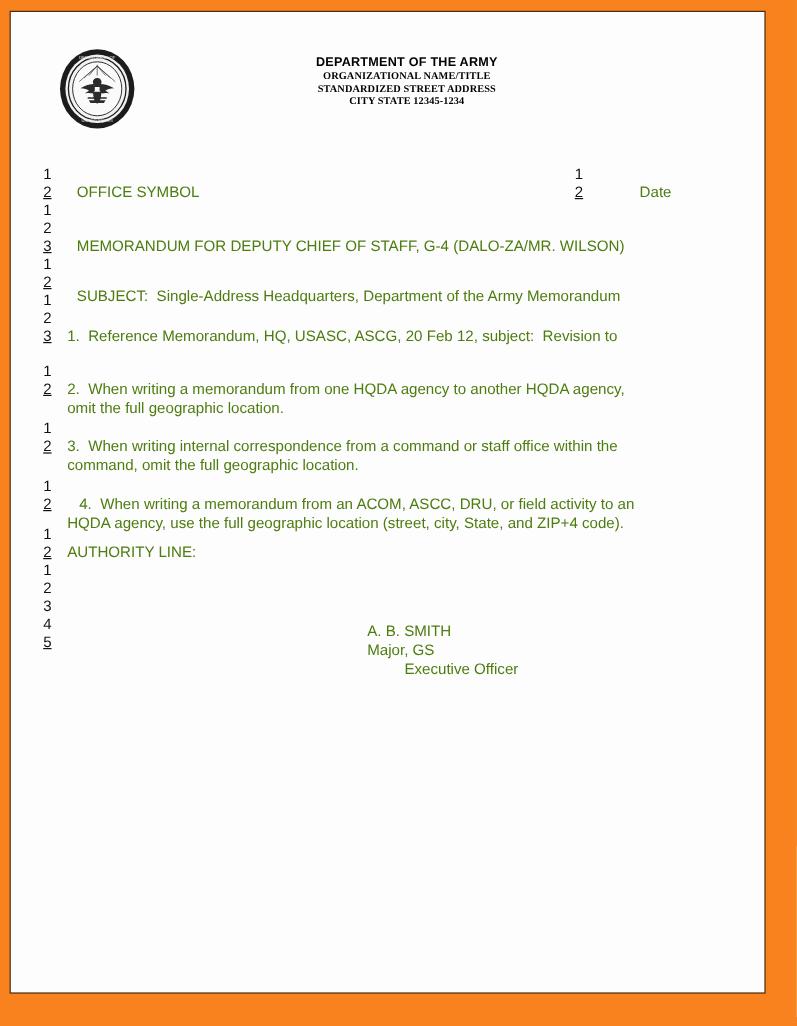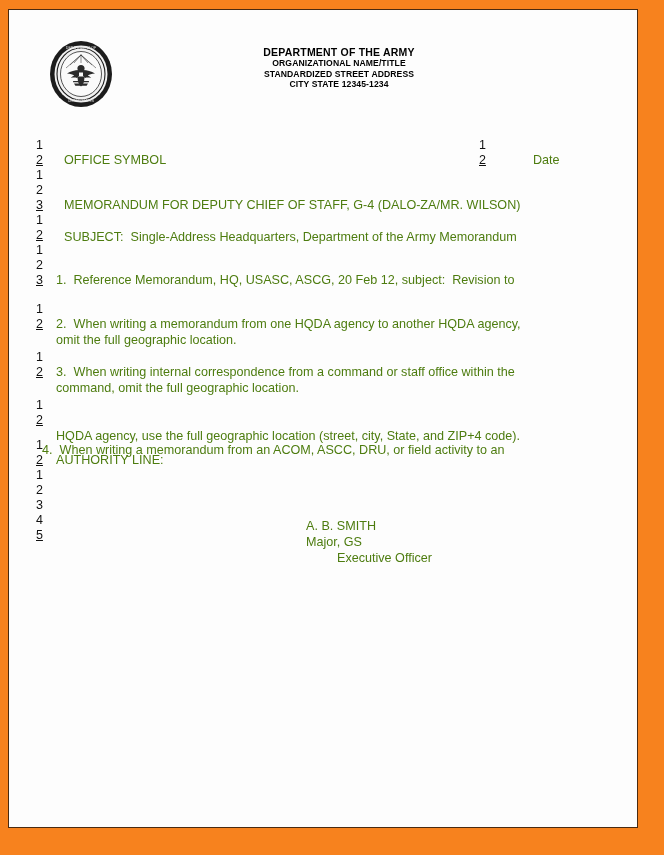--- a/index.html
+++ b/index.html
@@ -35,21 +35,21 @@
   }
   #seal svg{display:block;}
   #hdr-text{
     position:absolute;left:150px;top:36px;width:360px;
     text-align:center;
     color:#000;
     font-weight:bold;
     line-height:1.18;
   }
   .hdr-l1{font-size:10.5px;letter-spacing:.2px;}
-  .hdr-l2,.hdr-l3,.hdr-l4{font-size:8.6px;letter-spacing:.1px;}
+  .hdr-l2,.hdr-l3,.hdr-l4{font-size:8.6px;letter-spacing:.1px;font-family:Liberation Serif, serif;}
 
   
   .num{
     position:absolute;
     font-size:12.5px;
     color:#111;
     text-align:left;
     width:14px;
   }
   .num.u{ text-decoration:underline; }
@@ -140,31 +140,31 @@
 
     <div class="num" style="left:470px;top:128px;">1</div>
     <div class="num u" style="left:470px;top:143px;">2</div>
 
     <div class="txt" style="left:55px;top:142px;">OFFICE SYMBOL</div>
 
     <div class="txt" style="left:524px;top:142px;">Date</div>
 
     <div class="txt" style="left:55px;top:187px;">MEMORANDUM FOR DEPUTY CHIEF OF STAFF, G-4 (DALO-ZA/MR. WILSON)</div>
 
-    <div class="txt" style="left:55px;top:219px;text-align:center;">SUBJECT:  Single-Address Headquarters, Department of the Army Memorandum</div>
+    <div class="txt" style="left:55px;top:229px;text-align:center;">SUBJECT:  Single-Address Headquarters, Department of the Army Memorandum</div>
 
     <div class="txt" style="left:47px;top:262px;">1.  Reference Memorandum, HQ, USASC, ASCG, 20 Feb 12, subject:  Revision to</div>
 
     <div class="txt" style="left:47px;top:306px;">2.  When writing a memorandum from one HQDA agency to another HQDA agency,</div>
     <div class="txt" style="left:47px;top:322px;">omit the full geographic location.</div>
 
     <div class="txt" style="left:47px;top:354px;">3.  When writing internal correspondence from a command or staff office within the</div>
     <div class="txt" style="left:47px;top:370px;">command, omit the full geographic location.</div>
 
-    <div class="txt" style="left:33px;top:402px;margin-top:30px;">4.  When writing a memorandum from an ACOM, ASCC, DRU, or field activity to an</div>
+    <div class="txt" style="left:57px;top:402px;">4.  When writing a memorandum from an ACOM, ASCC, DRU, or field activity to an</div>
     <div class="txt" style="left:47px;top:418px;">HQDA agency, use the full geographic location (street, city, State, and ZIP+4 code).</div>
 
     <div class="txt" style="left:47px;top:442px;text-align:center;">AUTHORITY LINE:</div>
 
     <div class="txt" style="left:297px;top:508px;">A. B. SMITH</div>
     <div class="txt" style="left:297px;top:524px;text-align:center;">Major, GS</div>
     <div class="txt" style="left:309px;top:540px;margin-left:19px;">Executive Officer</div>
 
   </div>
 </div>

